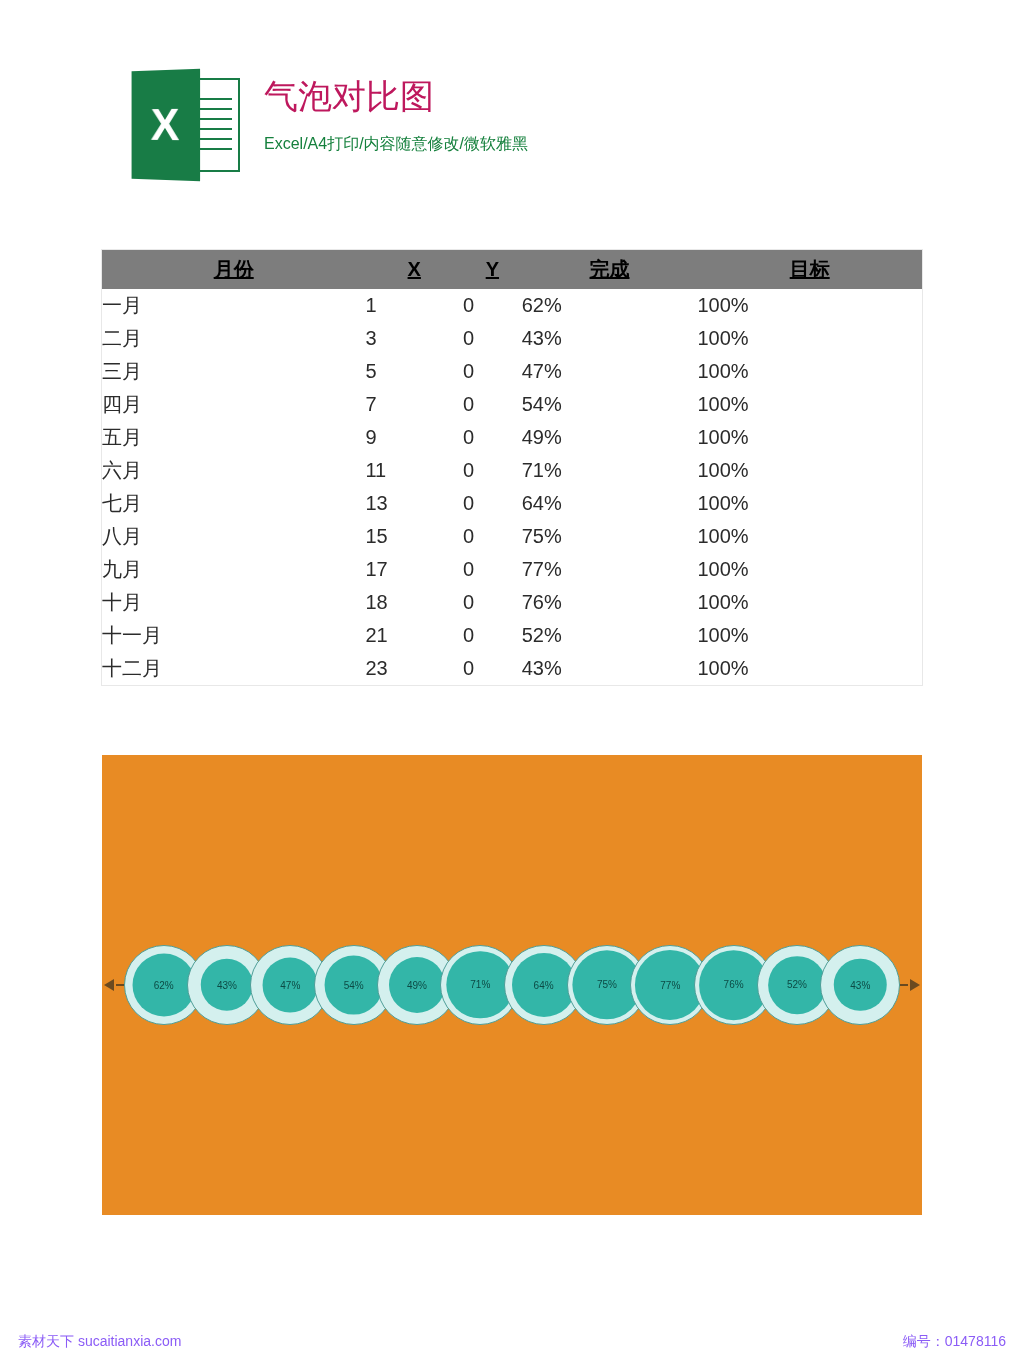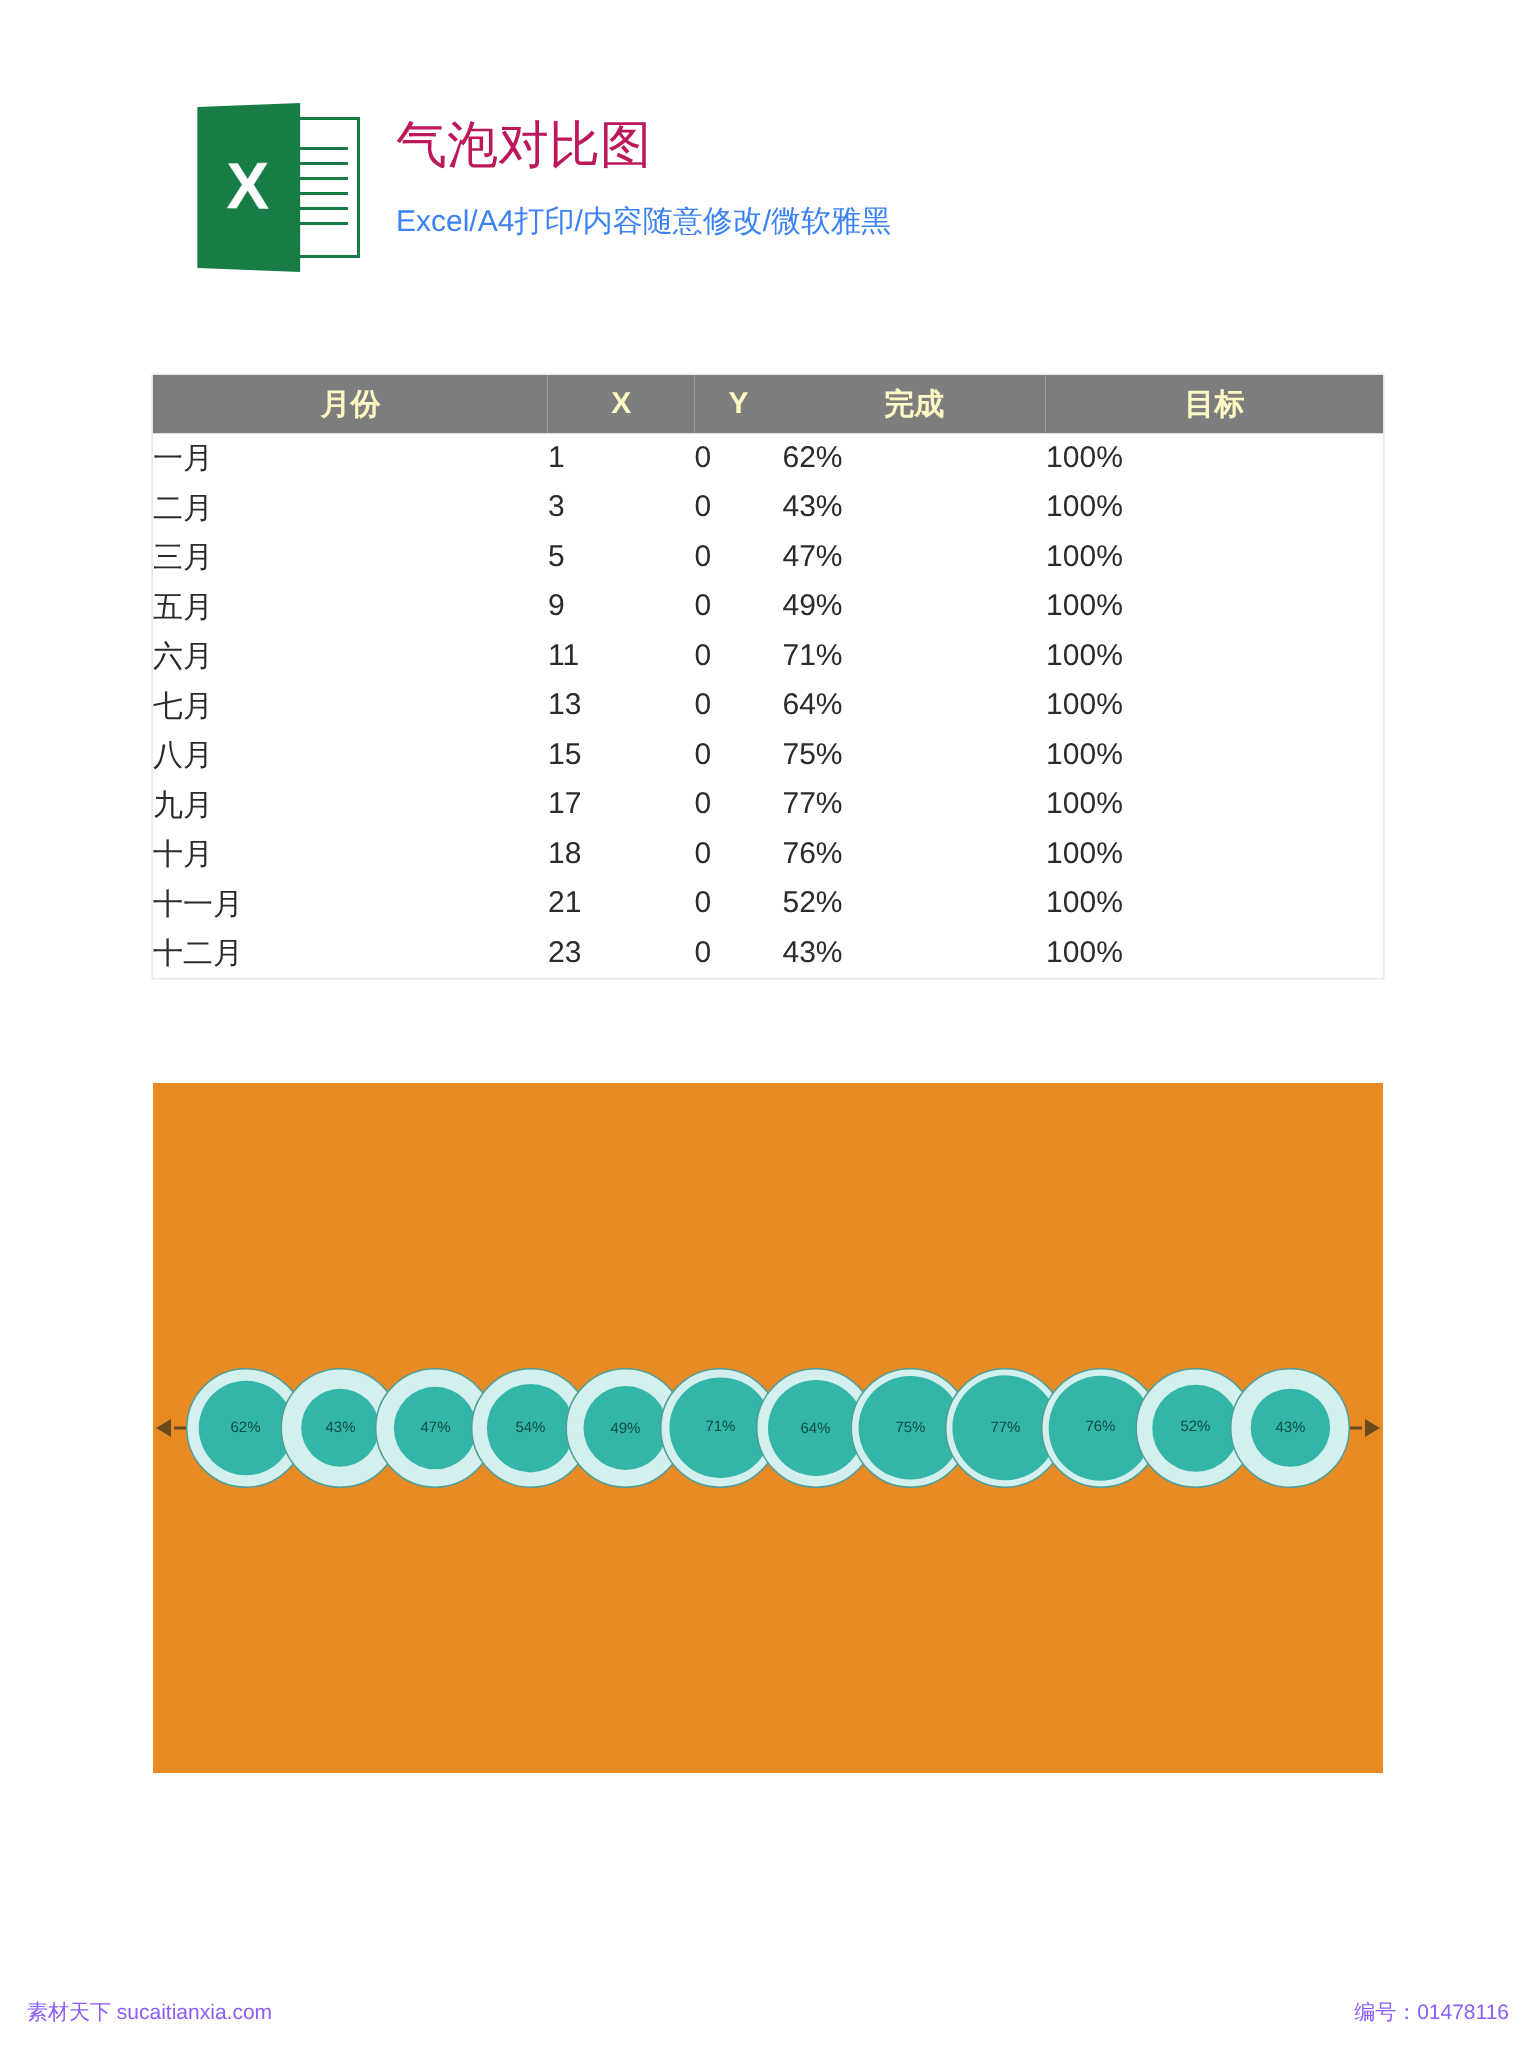--- a/index.html
+++ b/index.html
@@ -63,40 +63,41 @@
     font-family: Arial, sans-serif;
   }
   .title-block { padding-top: 4px; }
   .title-text {
     font-size: 34px;
     color: #be185d;
     font-weight: 500;
     margin-bottom: 14px;
   }
   .subtitle-text {
-    font-size: 20px;
-    color: #3b82f6;
+    font-size: 16px;
+    color: #15803d;
   }
 
   
   .data-table {
     width: 100%;
     border-collapse: collapse;
     font-size: 20px;
     color: #2b2b2b;
     margin-bottom: 70px;
     box-shadow: 0 0 0 1px #e8e8e8;
   }
   .data-table th {
     background: #7d7d7d;
-    color: #fef9c3;
+    color: #000000;
     font-weight: 600;
     padding: 6px 0;
     text-align: center;
     font-size: 20px;
+    text-decoration: underline;
   }
   .data-table td {
     background: #fff;
     padding: 3px 0;
   }
 
   
   .chart-area {
     width: 100%;
     height: 460px;
@@ -216,20 +217,27 @@
             <td>100%</td>
           </tr>
           <tr>
             <td>三月</td>
             <td>5</td>
             <td>0</td>
             <td>47%</td>
             <td>100%</td>
           </tr>
           <tr>
+            <td>四月</td>
+            <td>7</td>
+            <td>0</td>
+            <td>54%</td>
+            <td>100%</td>
+          </tr>
+          <tr>
             <td>五月</td>
             <td>9</td>
             <td>0</td>
             <td>49%</td>
             <td>100%</td>
           </tr>
           <tr>
             <td>六月</td>
             <td>11</td>
             <td>0</td>

